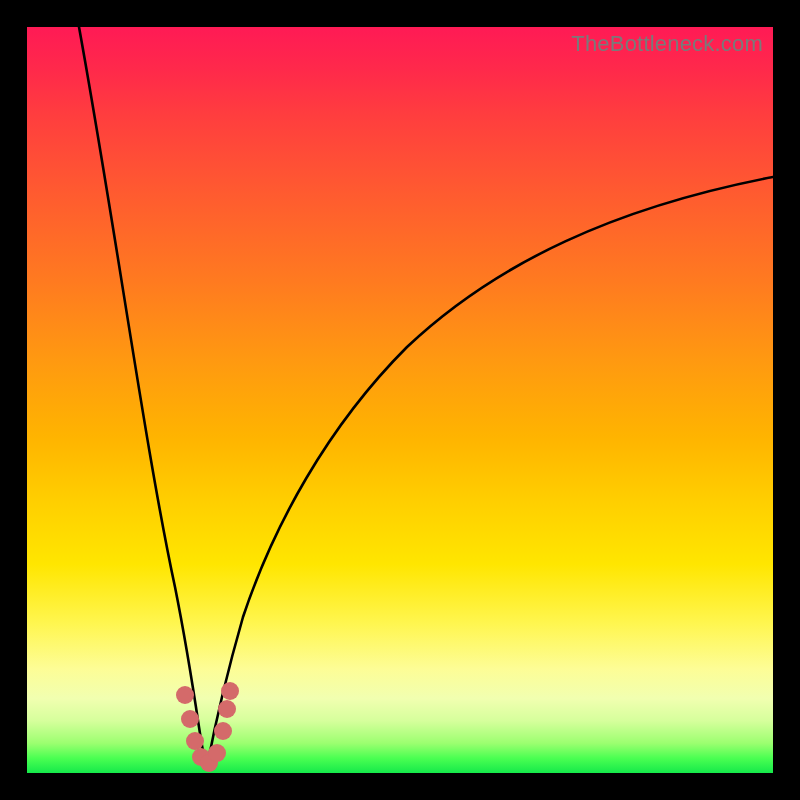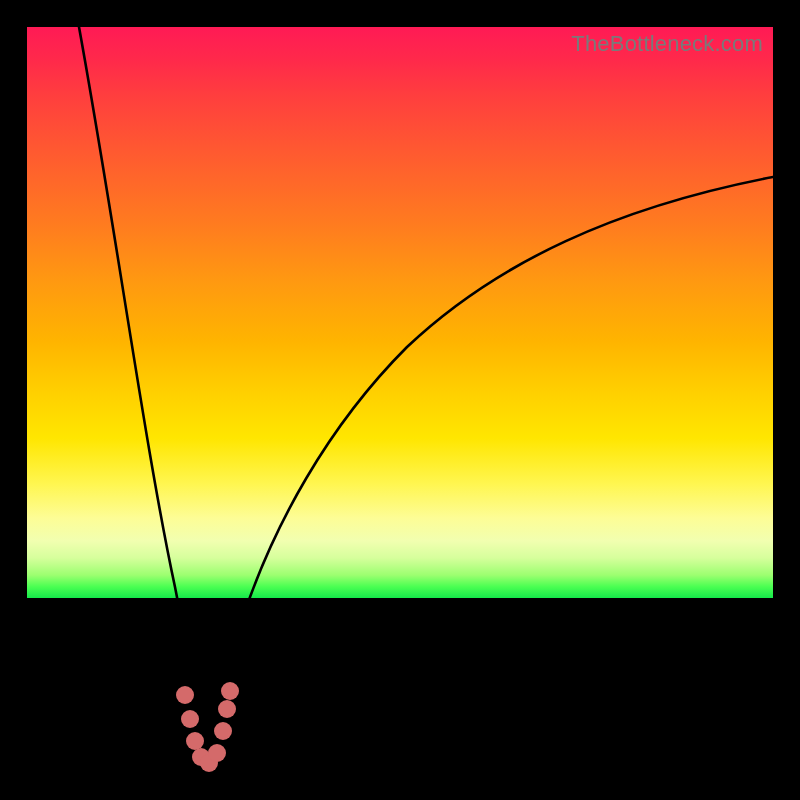--- a/index.html
+++ b/index.html
@@ -15,21 +15,21 @@
     position: relative;
     width: 800px;
     height: 800px;
     background: #000;
   }
   .plot {
     position: absolute;
     left: 27px;
     top: 27px;
     width: 746px;
-    height: 571px;
+    height: 746px;
     
     background: linear-gradient(to bottom,
       #ff1a55 0%,
       #ff2a4a 6%,
       #ff3e3e 12%,
       #ff5a30 22%,
       #ff7a20 34%,
       #ff9a10 45%,
       #ffb400 55%,
       #ffd000 64%,

